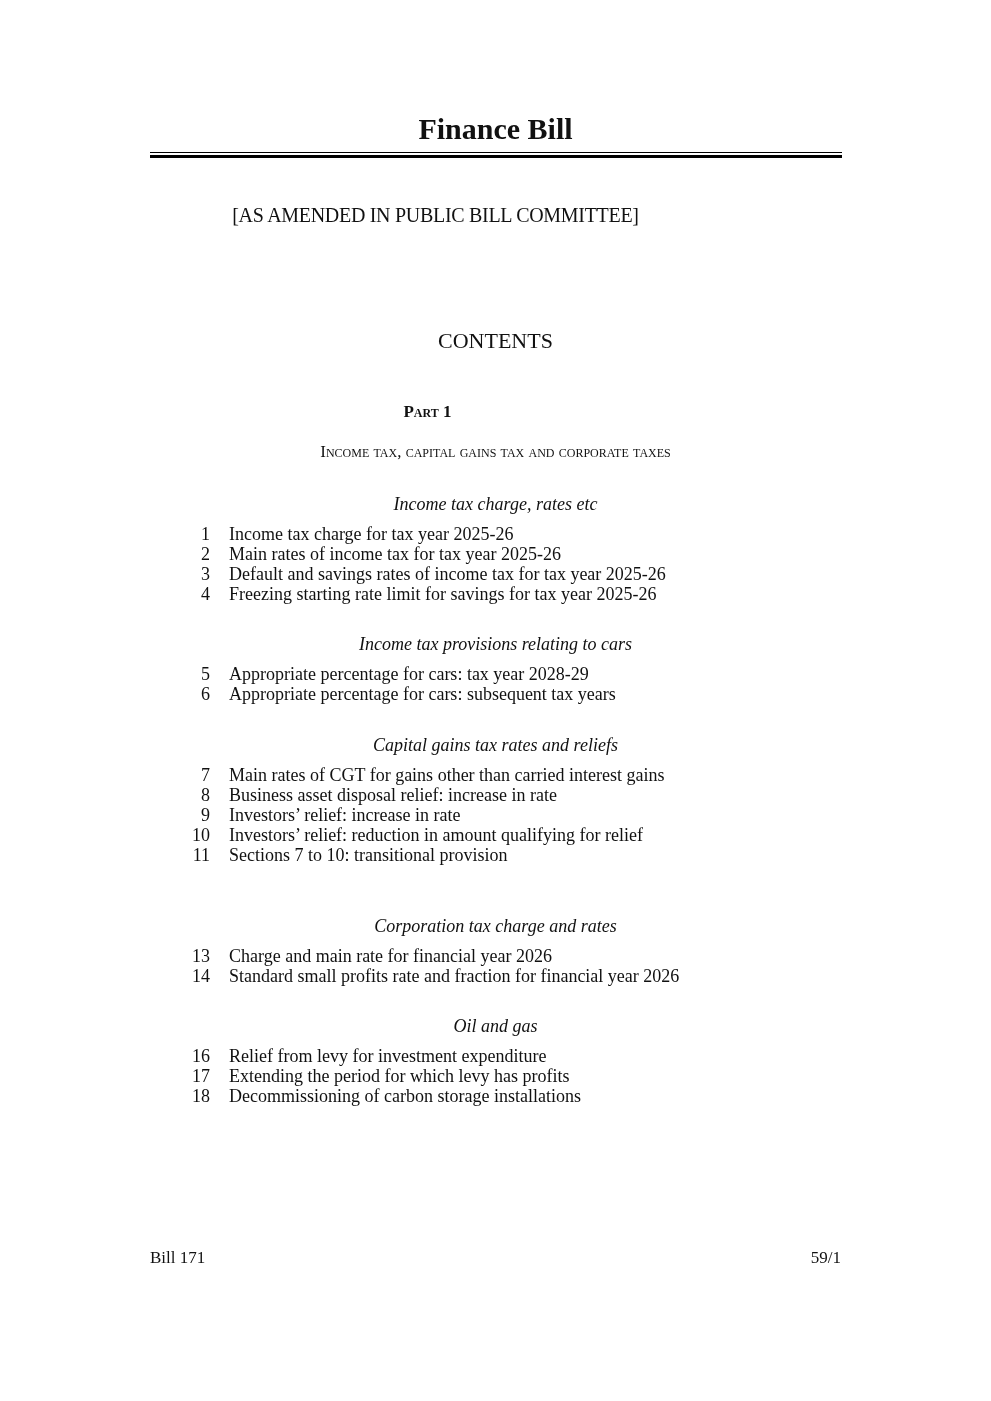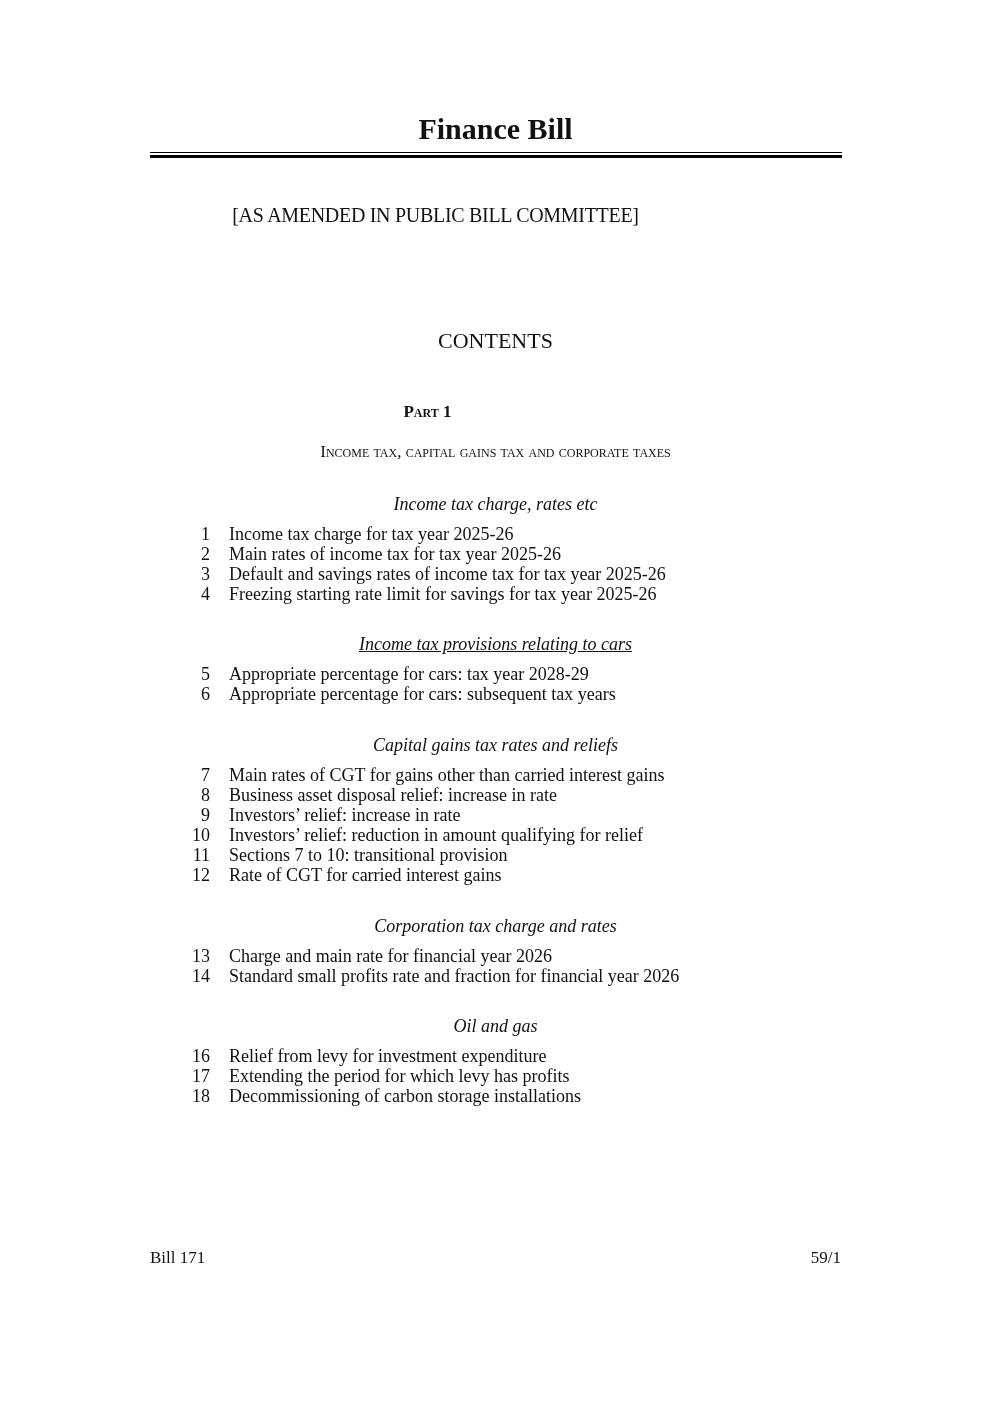--- a/index.html
+++ b/index.html
@@ -138,21 +138,21 @@
   <li class="item">
       <span class="item-num">3</span>
       <span class="item-text">Default and savings rates of income tax for tax year 2025-26</span>
     </li>
   <li class="item">
       <span class="item-num">4</span>
       <span class="item-text">Freezing starting rate limit for savings for tax year 2025-26</span>
     </li>
 </ul>
 
-<div class="abs section-heading" style="top:633px;text-decoration:underline;">Income tax provisions relating to cars</div>
+<div class="abs section-heading" style="top:633px;">Income tax provisions relating to cars</div>
 <ul class="abs item-list" style="top:664px;">
   <li class="item">
       <span class="item-num">5</span>
       <span class="item-text">Appropriate percentage for cars: tax year 2028-29</span>
     </li>
   <li class="item">
       <span class="item-num">6</span>
       <span class="item-text">Appropriate percentage for cars: subsequent tax years</span>
     </li>
 </ul>
@@ -172,24 +172,20 @@
       <span class="item-text">Investors’ relief: increase in rate</span>
     </li>
   <li class="item">
       <span class="item-num">10</span>
       <span class="item-text">Investors’ relief: reduction in amount qualifying for relief</span>
     </li>
   <li class="item">
       <span class="item-num">11</span>
       <span class="item-text">Sections 7 to 10: transitional provision</span>
     </li>
-  <li class="item">
-      <span class="item-num">12</span>
-      <span class="item-text">Rate of CGT for carried interest gains</span>
-    </li>
 </ul>
 
 <div class="abs section-heading" style="top:915px;">Corporation tax charge and rates</div>
 <ul class="abs item-list" style="top:946px;">
   <li class="item">
       <span class="item-num">13</span>
       <span class="item-text">Charge and main rate for financial year 2026</span>
     </li>
   <li class="item">
       <span class="item-num">14</span>

